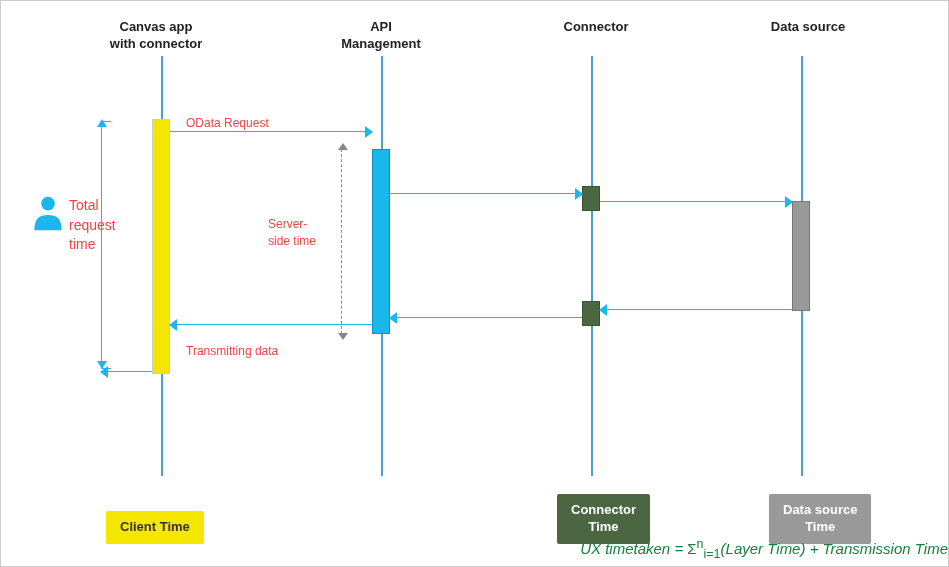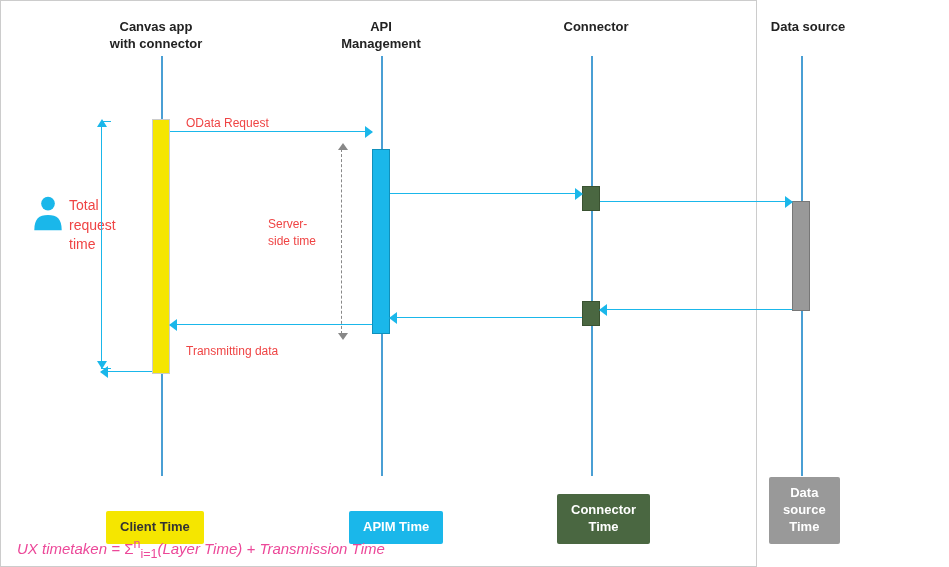--- a/index.html
+++ b/index.html
@@ -4,21 +4,21 @@
   <style>
     * { box-sizing: border-box; margin: 0; padding: 0; }
     body {
       width: 949px;
       height: 567px;
       background: #fff;
       font-family: 'Segoe UI', Arial, sans-serif;
       overflow: hidden;
     }
     .diagram-container {
-      width: 757px;
+      width: 949px;
       height: 567px;
       border: 1px solid #ccc;
       position: relative;
       background: #fff;
     }
 
     
     .actor {
       position: absolute;
       left: 28px;
@@ -192,29 +192,26 @@
 side time</span>
   </div>
 
   <div style="position:absolute; top:370px; left:100px; height:1px; width:51px; background:#1ab7ea;">
     <div style="position:absolute; left:-1px; top:-5px; width:0; height:0; border-top:6px solid transparent; border-bottom:6px solid transparent; border-right:8px solid #1ab7ea;"></div>
   </div>
 
   <div class="legend-box legend-yellow">
     <span>Client Time</span>
   </div>
-  <div class="legend-box legend-blue">
-    <span>APIM Time</span>
-  </div>
   <div class="legend-box legend-green">
     <span style="white-space:pre-line">Connector
 Time</span>
   </div>
   <div class="legend-box legend-gray">
     <span style="white-space:pre-line">Data source
 Time</span>
   </div>
 
-  <div style="position:absolute; bottom:5px; left:0; right:0; text-align:left; font-size:15px; font-style:italic; color:#ec4899;padding-left:16px;">
+  <div style="position:absolute; bottom:5px; left:0; right:0; text-align:right; font-size:15px; font-style:italic; color:#15803d;">
     <span><i>UX timetaken = </i><span style="font-style:normal;">Σ</span><sup style="font-style:normal;">n</sup><sub style="font-style:normal;">i=1</sub><i>(Layer Time) + Transmission Time</i></span>
   </div>
 
 </div>
 
 </body></html>

